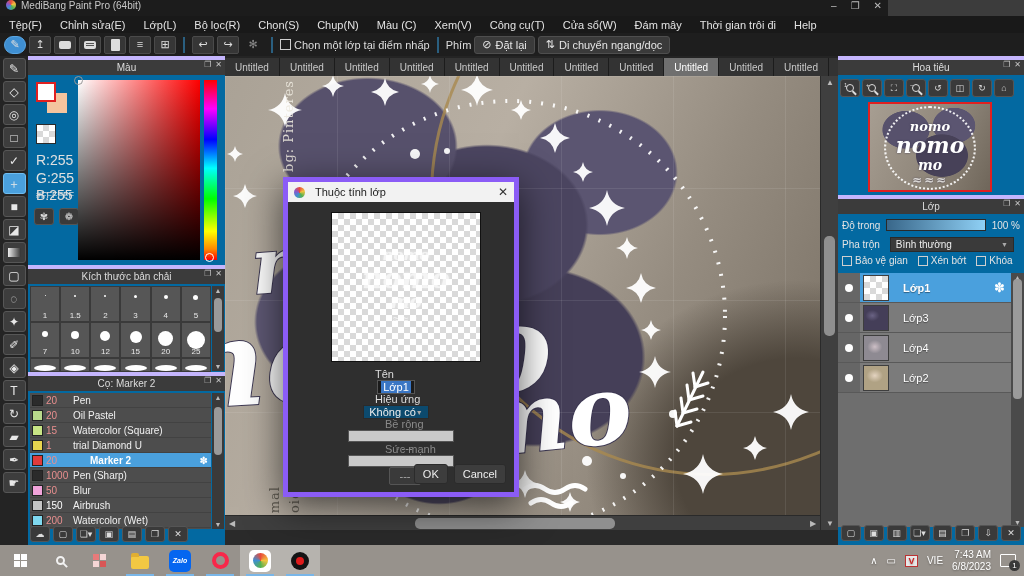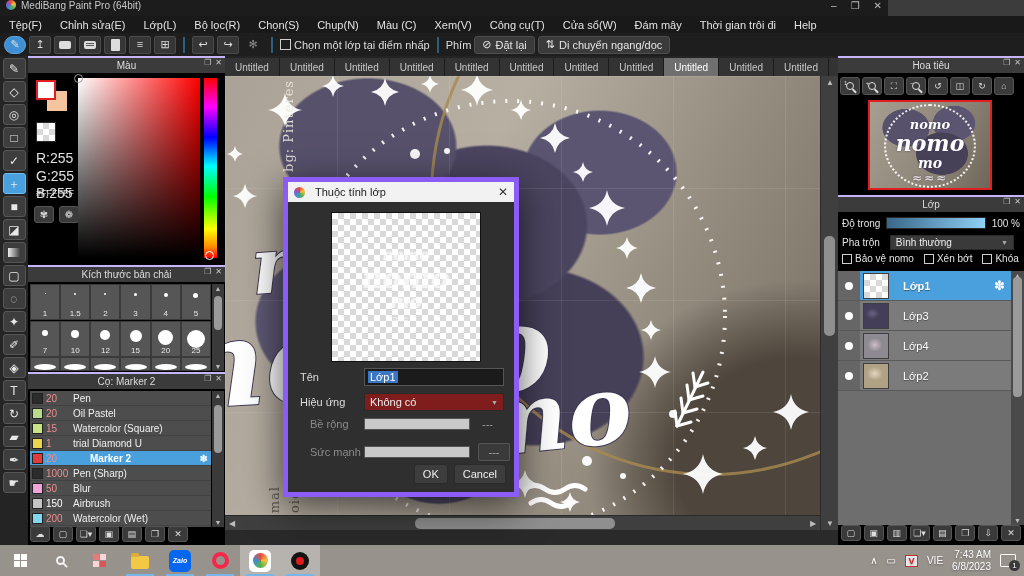--- a/index.html
+++ b/index.html
@@ -40,21 +40,21 @@
 
   
   .toolcol { position:absolute; left:0; top:0; width:28px; height:489px; background:#242424;
     display:flex; flex-direction:column; align-items:center; padding-top:2px; gap:2px; }
   .tool { width:23px; height:21px; background:#3d3d3d; border:1px solid #565656; border-radius:3px;
     display:grid; place-items:center; color:#e8e8e8; font-size:12px; line-height:1; }
   .tool.active { background:#4aa0dd; border-color:#6fbdf0; }
   .tool .grad { width:13px; height:9px; background:linear-gradient(to right,#eee,#333); }
 
   
-  .panel { position:absolute; background:#000000; border-top:2px solid #c4b5fd; }
+  .panel { position:absolute; background:#0369a1; border-top:4px solid #c4b5fd; }
   .phead { height:15px; background:#3b3b3b; display:flex; align-items:center; justify-content:center;
     font-size:10px; color:#ddd; position:relative; }
   .pops { position:absolute; right:3px; top:0; display:flex; gap:4px; font-size:8px; color:#c5c5c5; }
 
   
   .swatch-wrap { position:absolute; left:8px; top:22px; width:36px; height:34px; }
   .swatch-back { position:absolute; left:11px; top:11px; width:20px; height:20px; background:#f4c49e; }
   .swatch-front { position:absolute; left:0; top:0; width:20px; height:20px; background:#fff; border:2px solid #e02020; }
   .checker { background-color:#fff;
     background-image:linear-gradient(45deg,#d9d9d9 25%,transparent 25%,transparent 75%,#d9d9d9 75%),
@@ -194,27 +194,27 @@
     border:5px solid #8b5cf6; box-shadow:0 10px 36px rgba(0,0,0,.65); z-index:50; }
   .dtitle { height:20px; background:#f2f2f2; display:flex; align-items:center; padding:0 6px;
     font-size:11px; color:#222; }
   .dtitle .applogo { width:11px; height:11px; }
   .dtitle .dclose { margin-left:auto; color:#333; font-size:12px; }
   .dpreview { position:absolute; left:43px; top:30px; width:150px; height:150px; border:1px solid #111;
     display:flex; flex-direction:column; align-items:center; justify-content:center; overflow:hidden; }
   .pline { font-family:"DejaVu Serif", serif; font-style:italic; font-weight:bold; color:#fff;
     opacity:.72; text-shadow:0 0 3px #fff; line-height:1.05; }
   .psquig { color:#fff; opacity:.7; font-size:12px; letter-spacing:2px; }
-  .drow { position:absolute; left:0; right:0; display:flex; align-items:center; font-size:11px; color:#ddd; }
+  .drow { position:absolute; left:0; right:0; display:flex; align-items:center; font-size:11px; color:#ddd;flex-direction:column; }
   .dlabel { width:76px; padding-left:12px; flex:none; }
   .dlabel.dis { color:#8a8a8a; padding-left:22px; }
   .dinput { flex:1; height:18px; margin-right:10px; background:#1b1b1b; border:1px solid #555;
     display:flex; align-items:center; padding:0 3px; color:#fff; }
   .dinput .seltext { background:#3a76c4; padding:0 2px; }
-  .ddrop { flex:1; height:18px; margin-right:10px; background:#7f1d1d; border:1px solid #2a2a2a;
+  .ddrop { flex:1; height:18px; margin-right:10px; background:#0c4a6e; border:1px solid #2a2a2a;
     display:flex; align-items:center; padding:0 5px; color:#eee; }
   .ddrop .darr { margin-left:auto; font-size:7px; color:#aaa; }
   .dslider { width:106px; height:12px; background:#c9c9c9; border:1px solid #555; flex:none; }
   .ddash { color:#999; margin-left:12px; font-size:11px; }
   .ddashbtn { width:32px; height:18px; margin-left:8px; background:#3a3a3a; border:1px solid #555;
     border-radius:2px; color:#aaa; display:grid; place-items:center; font-size:11px; }
   .dcheck { position:absolute; left:88px; top:246px; display:flex; gap:6px; font-size:10px; color:#e8e8e8; }
   .dcheck .cb { width:11px; height:11px; margin-top:3px; flex:none; }
   .dbtns { position:absolute; right:8px; bottom:8px; display:flex; gap:6px; }
   .dbtn { min-width:32px; height:20px; padding:0 8px; background:#3d3d3d; border:1px solid #2b2b2b;
@@ -682,21 +682,21 @@
       </div>
       <div class="lprop" style="top:38px;">
         <span>Pha trộn</span>
         <span class="blenddrop">
           <span>Bình thường</span>
           <span class="darr">▼</span>
         </span>
       </div>
       <div class="lchecks">
         <span class="cb"></span>
-        <span style="margin-right:10px">Bảo vệ nomo</span>
+        <span style="margin-right:10px">Bảo vệ gian</span>
         <span class="cb"></span>
         <span style="margin-right:10px">Xén bớt</span>
         <span class="cb"></span>
         <span>Khóa</span>
       </div>
       <div class="layerlist">
         <div class="lrow sel">
           <span class="leye">
               <span class="dot"></span>
             </span>

